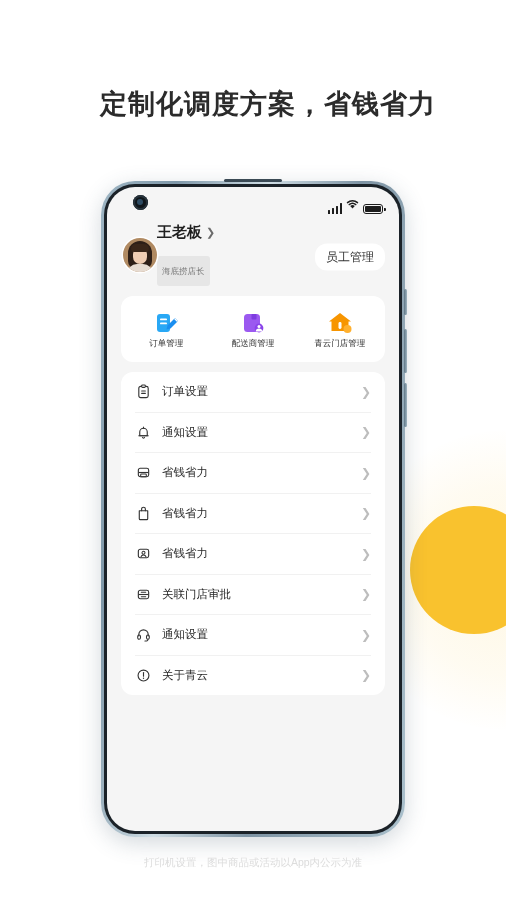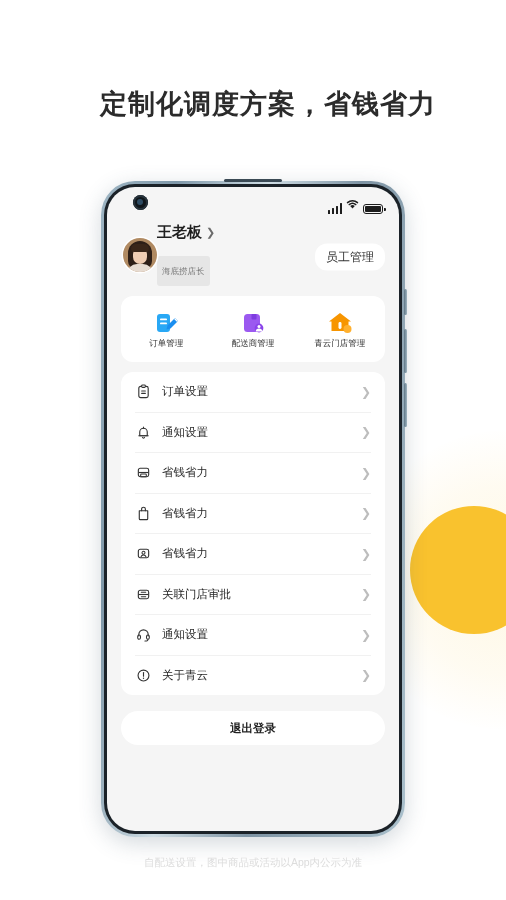--- a/index.html
+++ b/index.html
@@ -581,19 +581,18 @@
               <path d="M8 4.8 V8.8" stroke="#333" stroke-width="1.2" stroke-linecap="round"></path>
               <circle cx="8" cy="11" r="0.75" fill="#333"></circle>
             </svg>
           </span>
           <span class="row-label">关于青云</span>
           <span class="row-chev">❯</span>
         </div>
 
       </div>
 
-      <div class="logout">退出登录</div>
 
     </div>
   </div>
 </div>
 
-<div class="footnote">自配送设置，图中商品或活动以App内公示为准</div>
+<div class="footnote">打印机设置，图中商品或活动以App内公示为准</div>
 
 </body></html>

